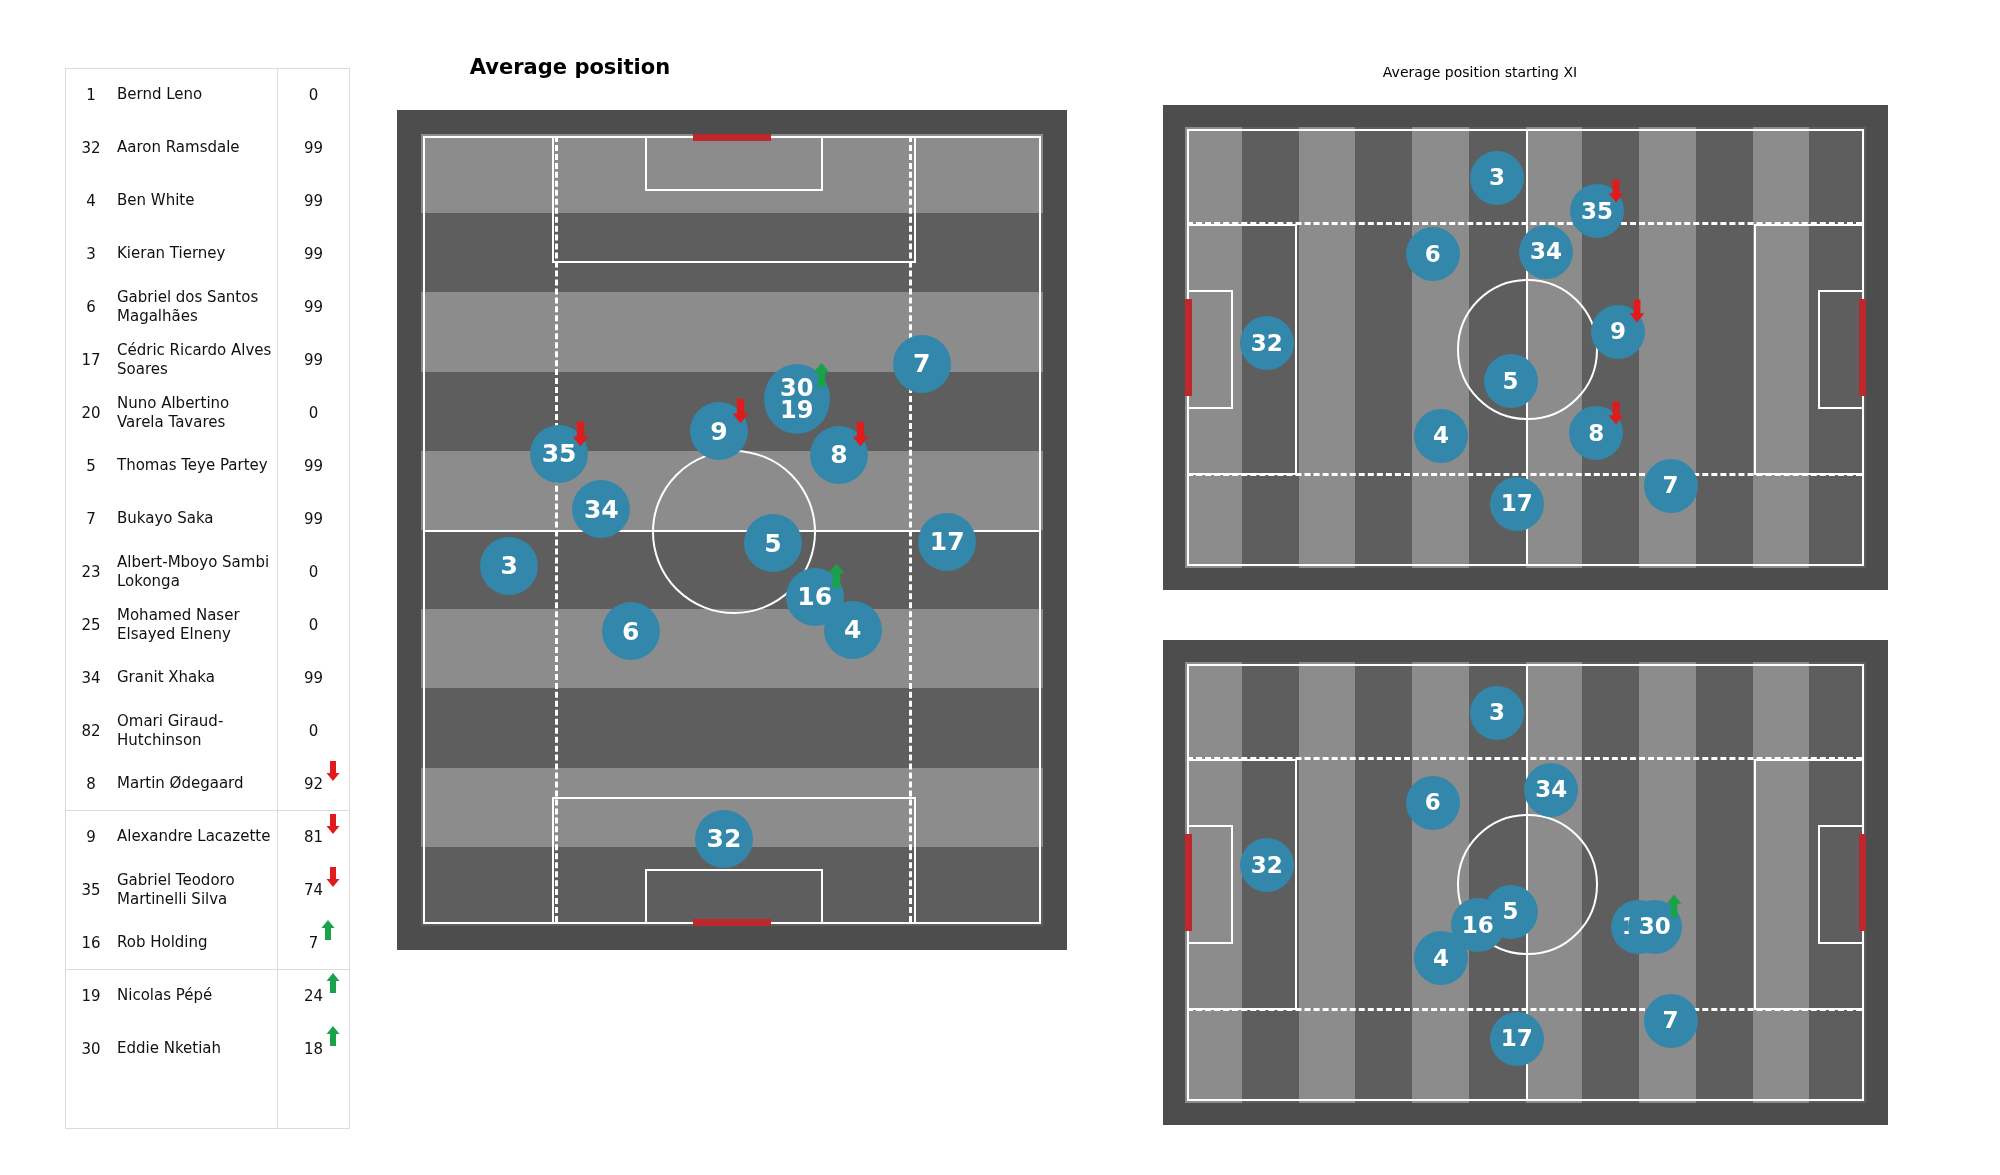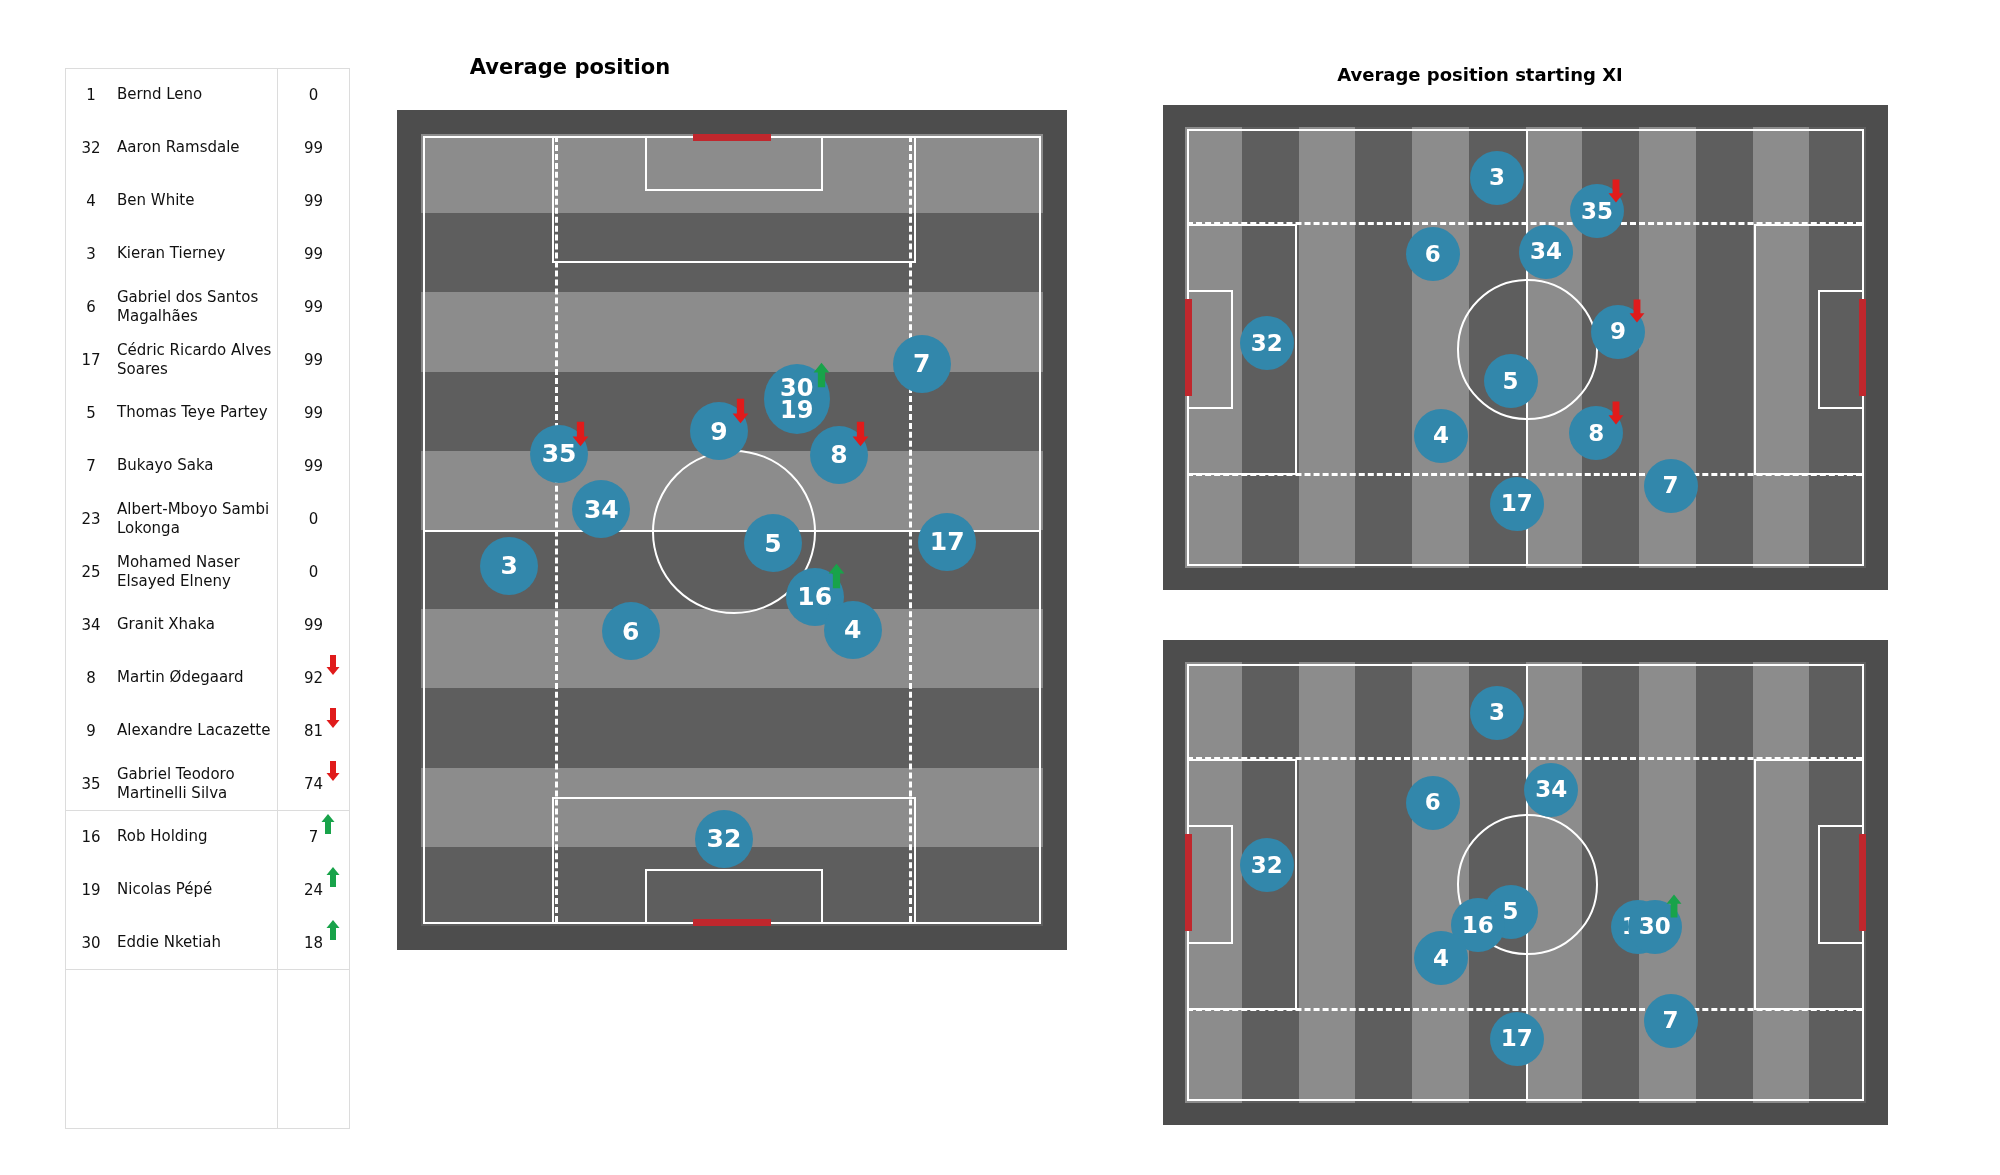--- a/index.html
+++ b/index.html
@@ -53,21 +53,21 @@
     flex-direction:column;justify-content:center;
   }
   .marker .n2{margin-top:-2px;}
 
   .mk-arrow{position:absolute;width:16px;height:24px;pointer-events:none;}
 
   .ptitle{
     position:absolute;text-align:center;color:#000;
   }
   #title-main{font-weight:bold;font-size:21px;}
-  #title-start,#title-final{font-size:18px;font-weight:bold;}
+  #title-start,#title-final{font-size:14px;font-weight:normal;}
 </style>
 </head>
 <body>
 
 <div class="root">
 
   <div id="player-table" class="tblwrap">
     <table class="tbl">
       <tbody id="tbody">
           <tr class="row">
@@ -94,20 +94,25 @@
             <td class="c-num">6</td>
             <td class="c-name">Gabriel dos Santos Magalhães</td>
             <td class="c-min"><span class="minwrap">99</span></td>
           </tr>
           <tr class="row">
             <td class="c-num">17</td>
             <td class="c-name">Cédric Ricardo Alves Soares</td>
             <td class="c-min"><span class="minwrap">99</span></td>
           </tr>
           <tr class="row">
+            <td class="c-num">20</td>
+            <td class="c-name">Nuno Albertino Varela Tavares</td>
+            <td class="c-min"><span class="minwrap">0</span></td>
+          </tr>
+          <tr class="row">
             <td class="c-num">5</td>
             <td class="c-name">Thomas Teye Partey</td>
             <td class="c-min"><span class="minwrap">99</span></td>
           </tr>
           <tr class="row">
             <td class="c-num">7</td>
             <td class="c-name">Bukayo Saka</td>
             <td class="c-min"><span class="minwrap">99</span></td>
           </tr>
           <tr class="row">
@@ -117,20 +122,25 @@
           </tr>
           <tr class="row">
             <td class="c-num">25</td>
             <td class="c-name">Mohamed Naser Elsayed Elneny</td>
             <td class="c-min"><span class="minwrap">0</span></td>
           </tr>
           <tr class="row">
             <td class="c-num">34</td>
             <td class="c-name">Granit Xhaka</td>
             <td class="c-min"><span class="minwrap">99</span></td>
+          </tr>
+          <tr class="row">
+            <td class="c-num">82</td>
+            <td class="c-name">Omari Giraud-Hutchinson</td>
+            <td class="c-min"><span class="minwrap">0</span></td>
           </tr>
           <tr class="row">
             <td class="c-num">8</td>
             <td class="c-name">Martin Ødegaard</td>
             <td class="c-min"><span class="minwrap">92<span class="arrow"><svg viewBox="0 0 14 20" width="14" height="20">
                     <path d="M7 20 L13.5 12 L10 12 L10 0 L4 0 L4 12 L0.5 12 Z" fill="#e01b1b"></path>
                   </svg></span></span></td>
           </tr>
           <tr class="row">
             <td class="c-num">9</td>

